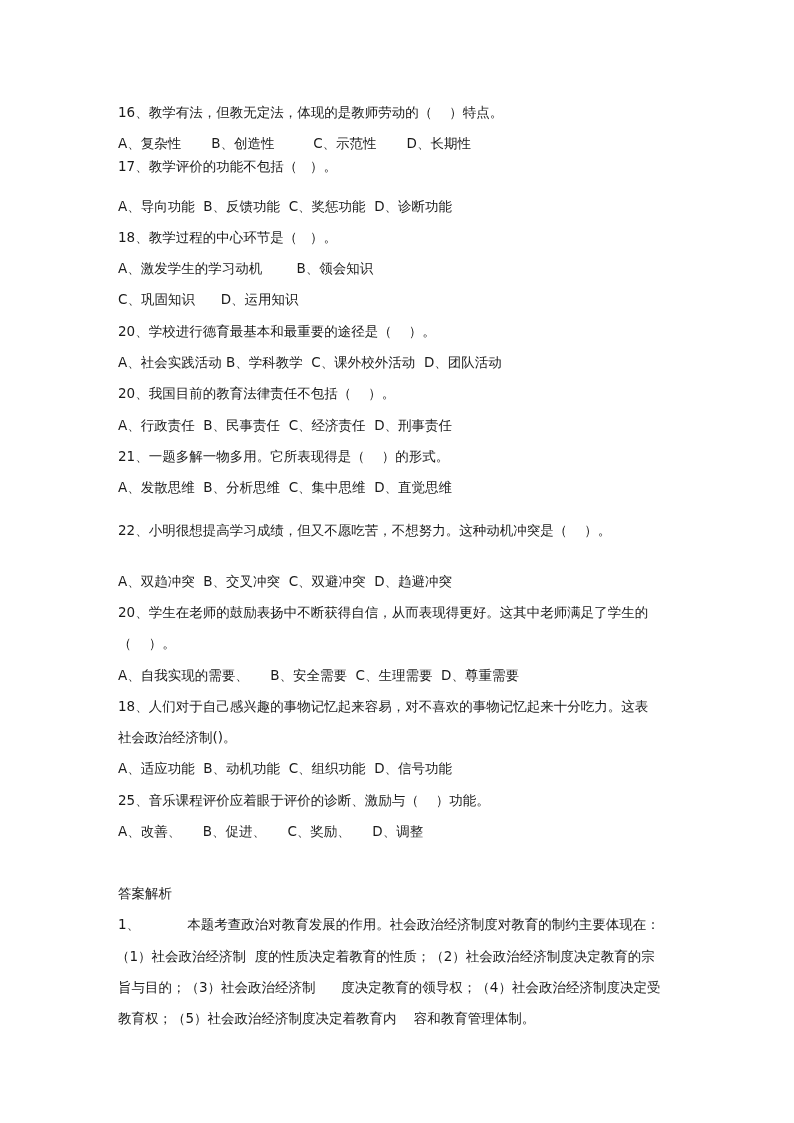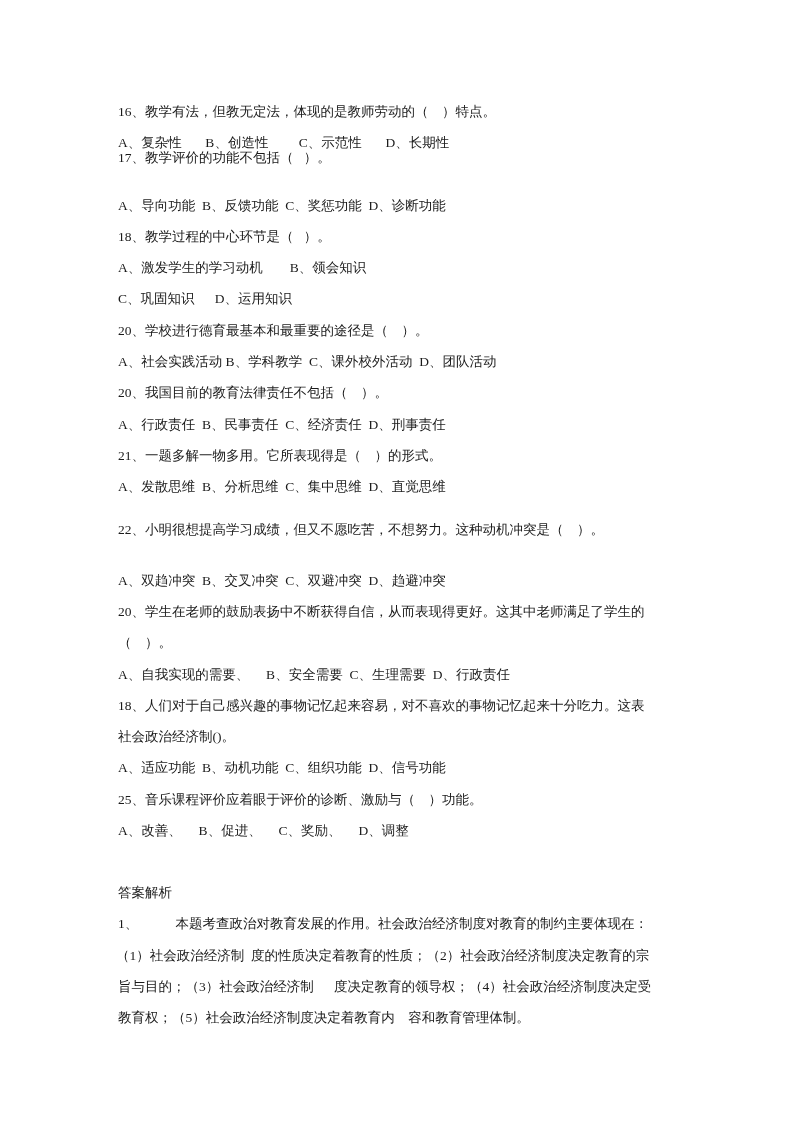--- a/index.html
+++ b/index.html
@@ -1,48 +1,48 @@
 <!DOCTYPE html>
 <html><head>
 <meta charset="utf-8">
 <style>
   html, body { margin: 0; padding: 0; background: #ffffff; }
   body { width: 794px; height: 1123px; position: relative; overflow: hidden;
          font-family: "DejaVu Sans", "Liberation Sans", sans-serif; color: #1a1a1a; }
-  .line { position: absolute; left: 118px; font-size: 13.5px; line-height: 20px; white-space: pre; font-family: Liberation Serif, serif; }
+  .line { position: absolute; left: 118px; font-size: 13.5px; line-height: 20px; white-space: pre; }
 </style>
 </head>
 <body>
 
 <div>
   <div class="line" style="top:102px">16、教学有法，但教无定法，体现的是教师劳动的（    ）特点。</div>
   <div class="line" style="top:133px">A、复杂性       B、创造性         C、示范性       D、长期性</div>
 
-  <div class="line" style="top:148px">17、教学评价的功能不包括（   ）。</div>
+  <div class="line" style="top:156px">17、教学评价的功能不包括（   ）。</div>
   <div class="line" style="top:196px">A、导向功能  B、反馈功能  C、奖惩功能  D、诊断功能</div>
 
   <div class="line" style="top:227px">18、教学过程的中心环节是（   ）。</div>
   <div class="line" style="top:258px">A、激发学生的学习动机        B、领会知识</div>
   <div class="line" style="top:289px">C、巩固知识      D、运用知识</div>
 
   <div class="line" style="top:321px">20、学校进行德育最基本和最重要的途径是（    ）。</div>
   <div class="line" style="top:352px">A、社会实践活动 B、学科教学  C、课外校外活动  D、团队活动</div>
 
   <div class="line" style="top:383px">20、我国目前的教育法律责任不包括（    ）。</div>
   <div class="line" style="top:415px">A、行政责任  B、民事责任  C、经济责任  D、刑事责任</div>
 
   <div class="line" style="top:446px">21、一题多解一物多用。它所表现得是（    ）的形式。</div>
   <div class="line" style="top:477px">A、发散思维  B、分析思维  C、集中思维  D、直觉思维</div>
 
   <div class="line" style="top:520px">22、小明很想提高学习成绩，但又不愿吃苦，不想努力。这种动机冲突是（    ）。</div>
   <div class="line" style="top:571px">A、双趋冲突  B、交叉冲突  C、双避冲突  D、趋避冲突</div>
 
   <div class="line" style="top:602px">20、学生在老师的鼓励表扬中不断获得自信，从而表现得更好。这其中老师满足了学生的</div>
   <div class="line" style="top:633px">（    ）。</div>
-  <div class="line" style="top:665px">A、自我实现的需要、     B、安全需要  C、生理需要  D、行政责任</div>
+  <div class="line" style="top:665px">A、自我实现的需要、     B、安全需要  C、生理需要  D、尊重需要</div>
 
   <div class="line" style="top:696px">18、人们对于自己感兴趣的事物记忆起来容易，对不喜欢的事物记忆起来十分吃力。这表</div>
   <div class="line" style="top:727px">社会政治经济制()。</div>
   <div class="line" style="top:758px">A、适应功能  B、动机功能  C、组织功能  D、信号功能</div>
 
   <div class="line" style="top:790px">25、音乐课程评价应着眼于评价的诊断、激励与（    ）功能。</div>
   <div class="line" style="top:821px">A、改善、     B、促进、     C、奖励、     D、调整</div>
 
   <div class="line" style="top:883px">答案解析</div>
   <div class="line" style="top:914px">1、           本题考查政治对教育发展的作用。社会政治经济制度对教育的制约主要体现在：</div>

